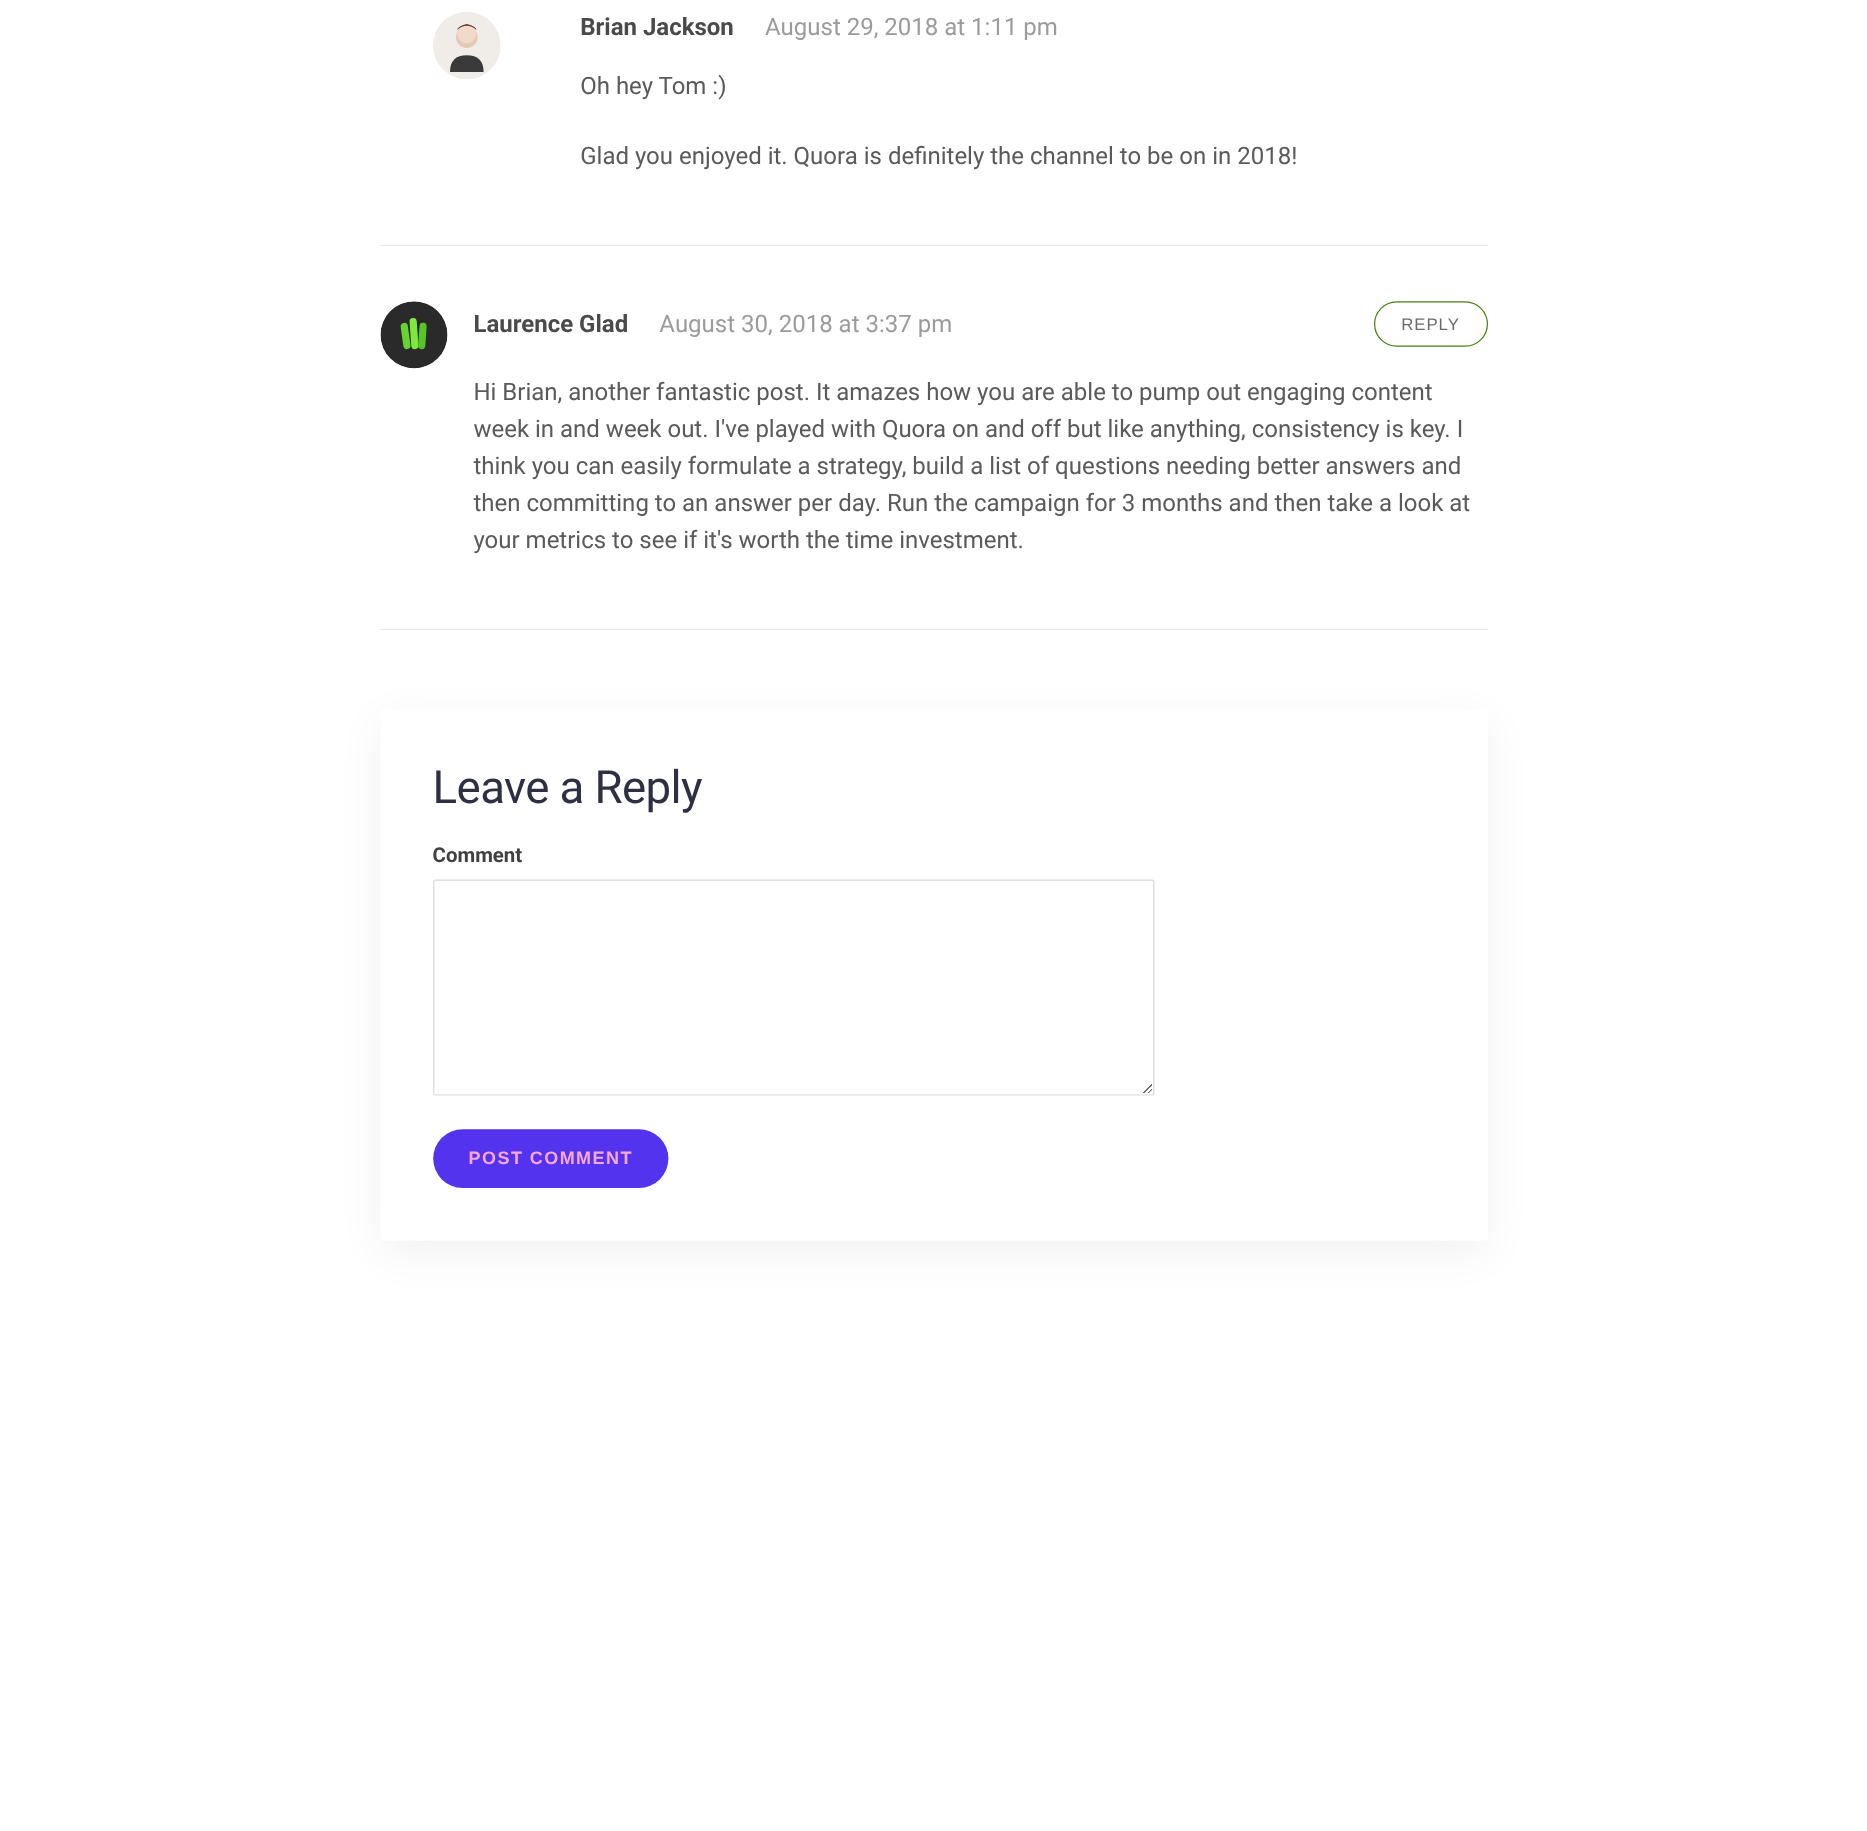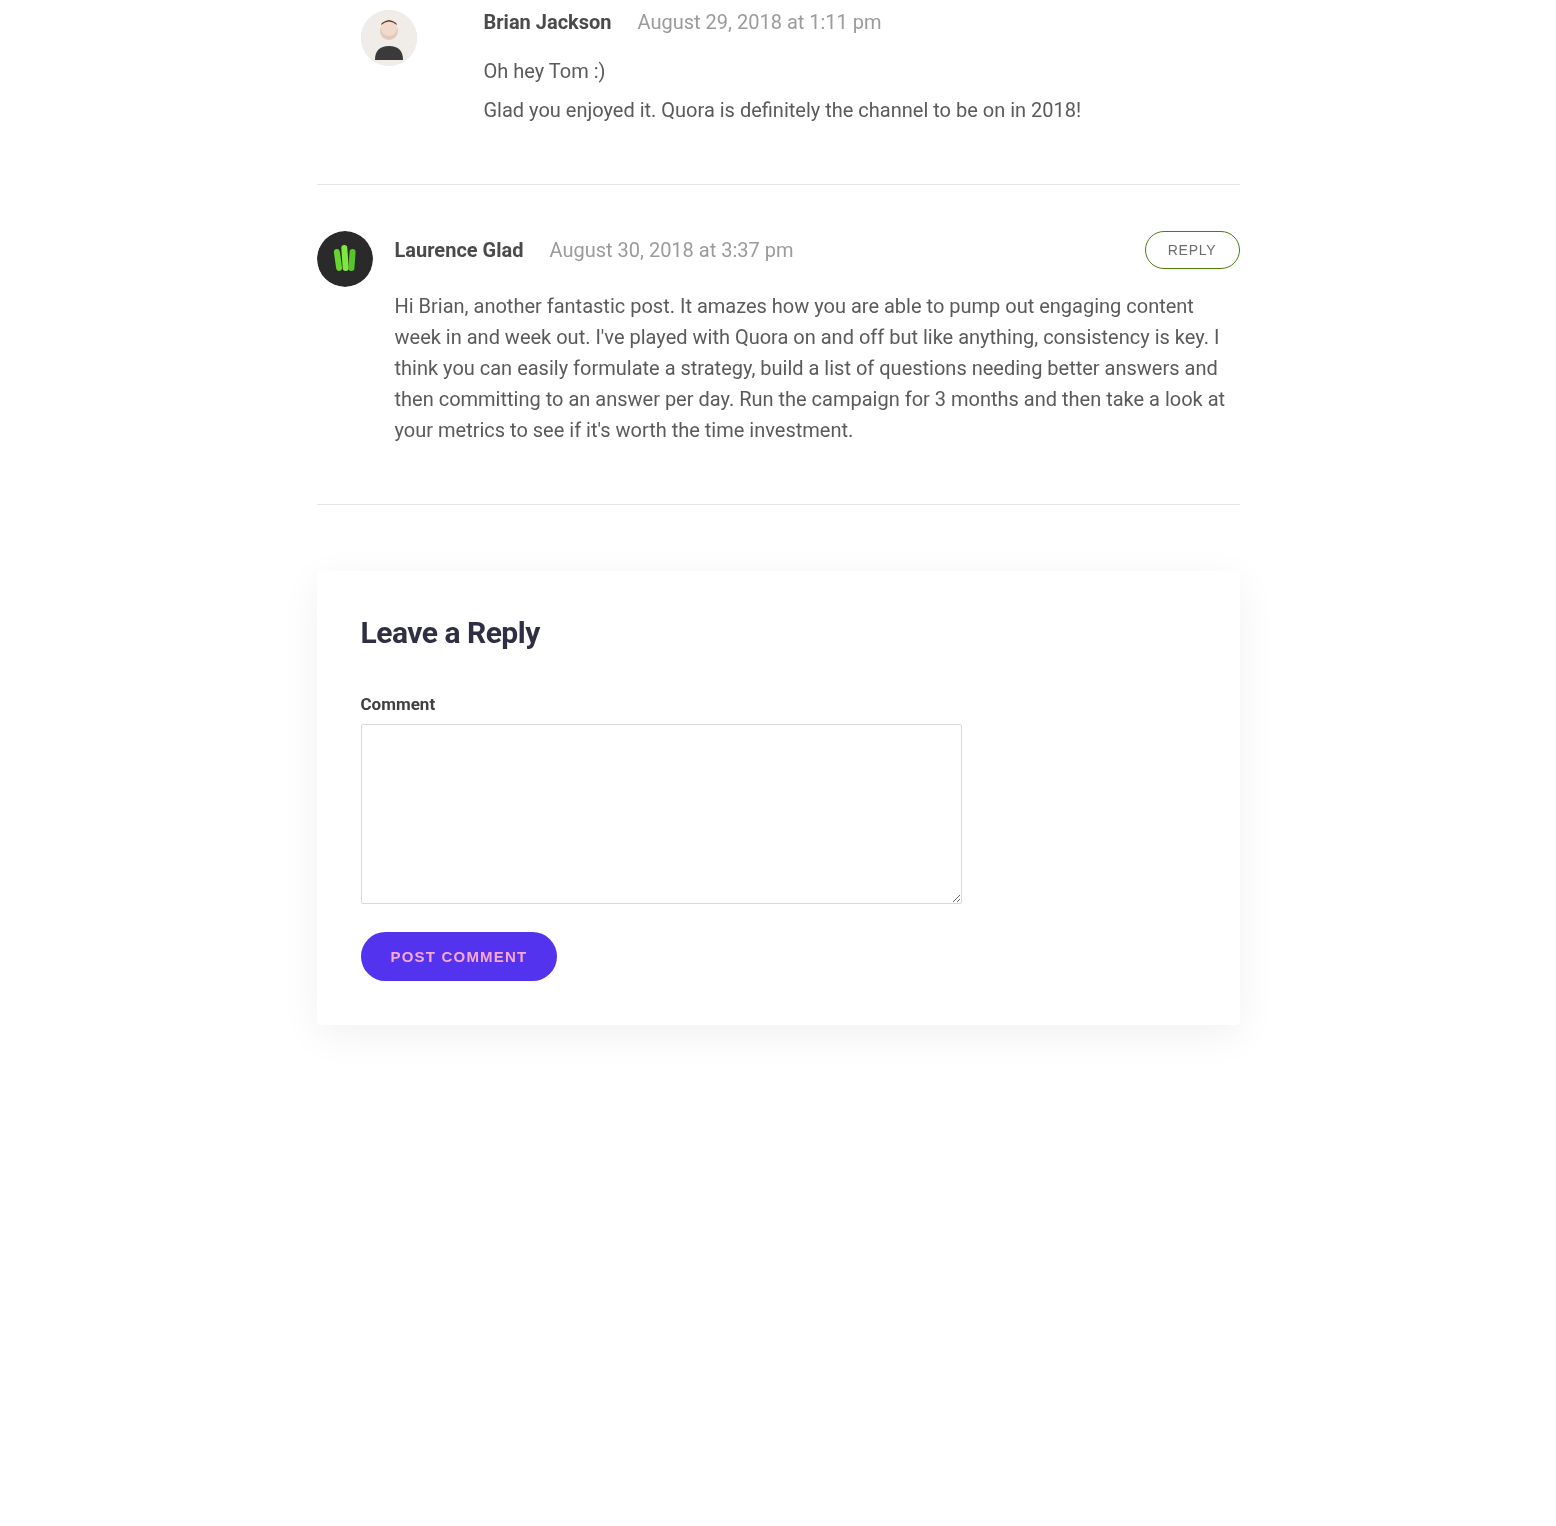--- a/index.html
+++ b/index.html
@@ -60,41 +60,41 @@
     letter-spacing: 0.8px;
     padding: 10px 22px;
     border-radius: 999px;
     cursor: pointer;
     font-weight: 500;
   }
   .comment-text p {
     font-size: 20px;
     line-height: 1.55;
     color: #5a5a5a;
-    margin-bottom: 8px;
+    margin-bottom: 28px;
   }
   .comment-text p:last-child { margin-bottom: 0; }
   .divider {
     border: none;
     border-top: 1px solid #e5e5e5;
     margin: 58px 0 46px 0;
   }
   .reply-card {
     background: #ffffff;
     box-shadow: 0 10px 40px rgba(0,0,0,0.06);
     border-radius: 4px;
     padding: 44px 44px 44px 44px;
     margin-top: 66px;
   }
   .reply-title {
-    font-size: 30px;
-    font-weight: 700;
+    font-size: 38px;
+    font-weight: 400;
     color: #2f2f44;
     letter-spacing: -0.5px;
-    margin-bottom: 44px;
+    margin-bottom: 24px;
   }
   .field-label {
     font-size: 17px;
     font-weight: 700;
     color: #404040;
     margin-bottom: 10px;
     display: block;
   }
   .comment-textarea {
     width: 72%;

